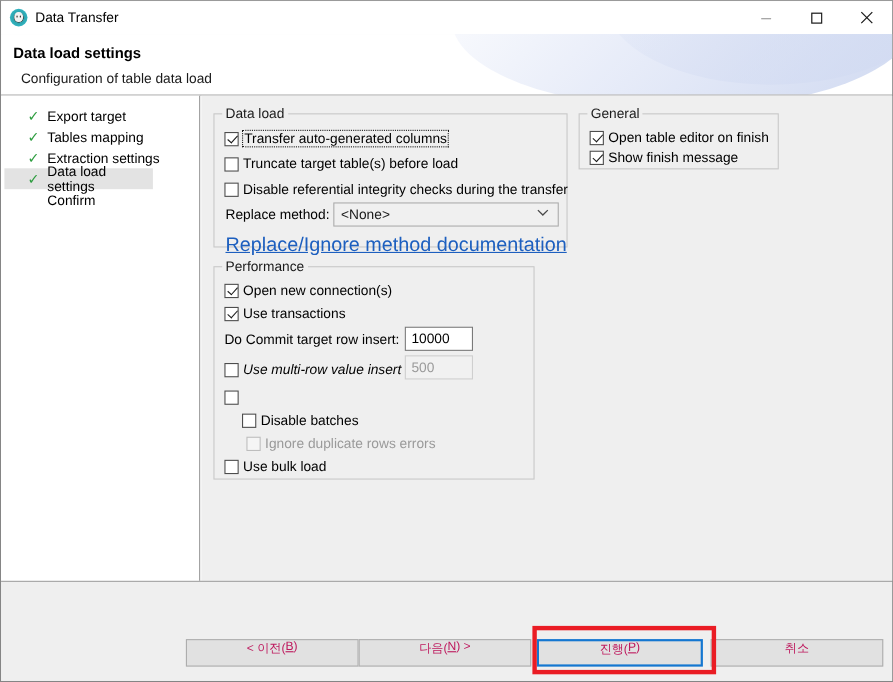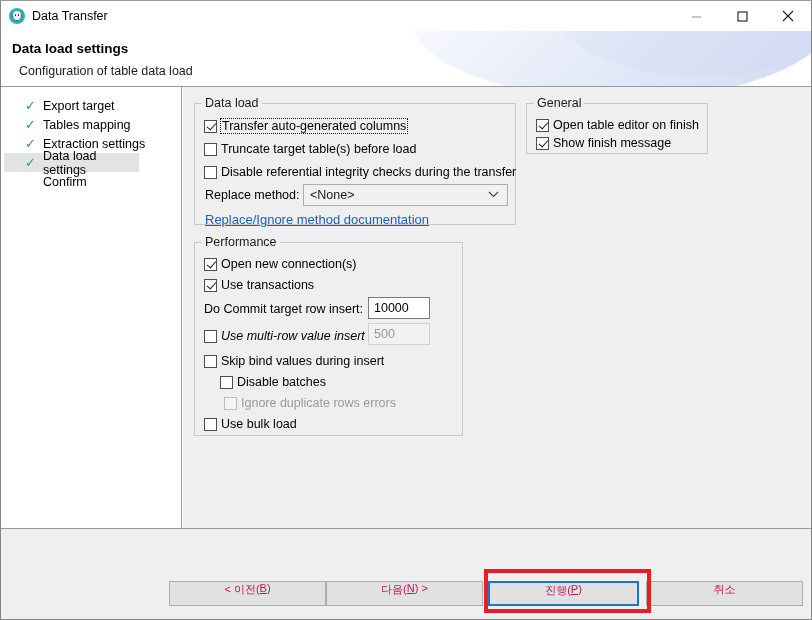--- a/index.html
+++ b/index.html
@@ -121,21 +121,21 @@
     border: 1px solid #c8c8c8;
     background: transparent;
   }
   .group > .legend {
     position: absolute; top: -8px; left: 7px;
     background: #efefef; padding: 0 3px;
     font-size: 12.5px; color: #1a1a1a;
   }
   .g-dataload { left: 11px; top: 16px; width: 322px; height: 122px; }
   .g-general  { left: 343px; top: 16px; width: 182px; height: 51px; }
-  .g-perf     { left: 11px; top: 155px; width: 269px; height: 194px; }
+  .g-perf     { left: 11px; top: 155px; width: 292px; height: 194px; }
 
   
   .cbrow {
     position: absolute;
     display: flex; align-items: center;
     height: 18px; font-size: 12.5px; color: #000;
     white-space: nowrap;
   }
   .cbox {
     width: 13px; height: 13px; flex: 0 0 13px;
@@ -170,21 +170,21 @@
     display: flex; align-items: center;
     font-size: 12.5px; color: #1a1a1a;
     padding-left: 6px;
   }
   .combo .arrow {
     margin-left: auto; margin-right: 8px;
     color: #4a4a4a; font-size: 10px; line-height: 1;
   }
   .link {
     position: absolute;
-    font-size: 13px; color: #1d5fbf;
+    font-size: 18px; color: #1d5fbf;
     text-decoration: underline;
     white-space: nowrap;
   }
 
   
   .tinput {
     position: absolute;
     background: #ffffff;
     border: 1px solid #7a7a7a;
     font-size: 12.5px; color: #000;
@@ -377,21 +377,20 @@
         <div class="tinput" style="left:173px; top:54px; width:62px; height:22px;">10000</div>
 
         <div class="cbrow" style="left:9px; top:84px;font-style:italic;">
           <span class="cbox"></span>
           <span>Use multi-row value insert</span>
         </div>
         <div class="tinput disabled" style="left:173px; top:80px; width:62px; height:22px;">500</div>
 
         <div class="cbrow" style="left:9px; top:109px;">
           <span class="cbox"></span>
-          <span>Skip bind values during insert</span>
         </div>
         <div class="cbrow" style="left:9px; top:130px;margin-left:16px;">
           <span class="cbox"></span>
           <span>Disable batches</span>
         </div>
         <div class="cbrow disabled" style="left:9px; top:151px;padding-left:20px;">
           <span class="cbox"></span>
           <span>Ignore duplicate rows errors</span>
         </div>
         <div class="cbrow" style="left:9px; top:172px;">

